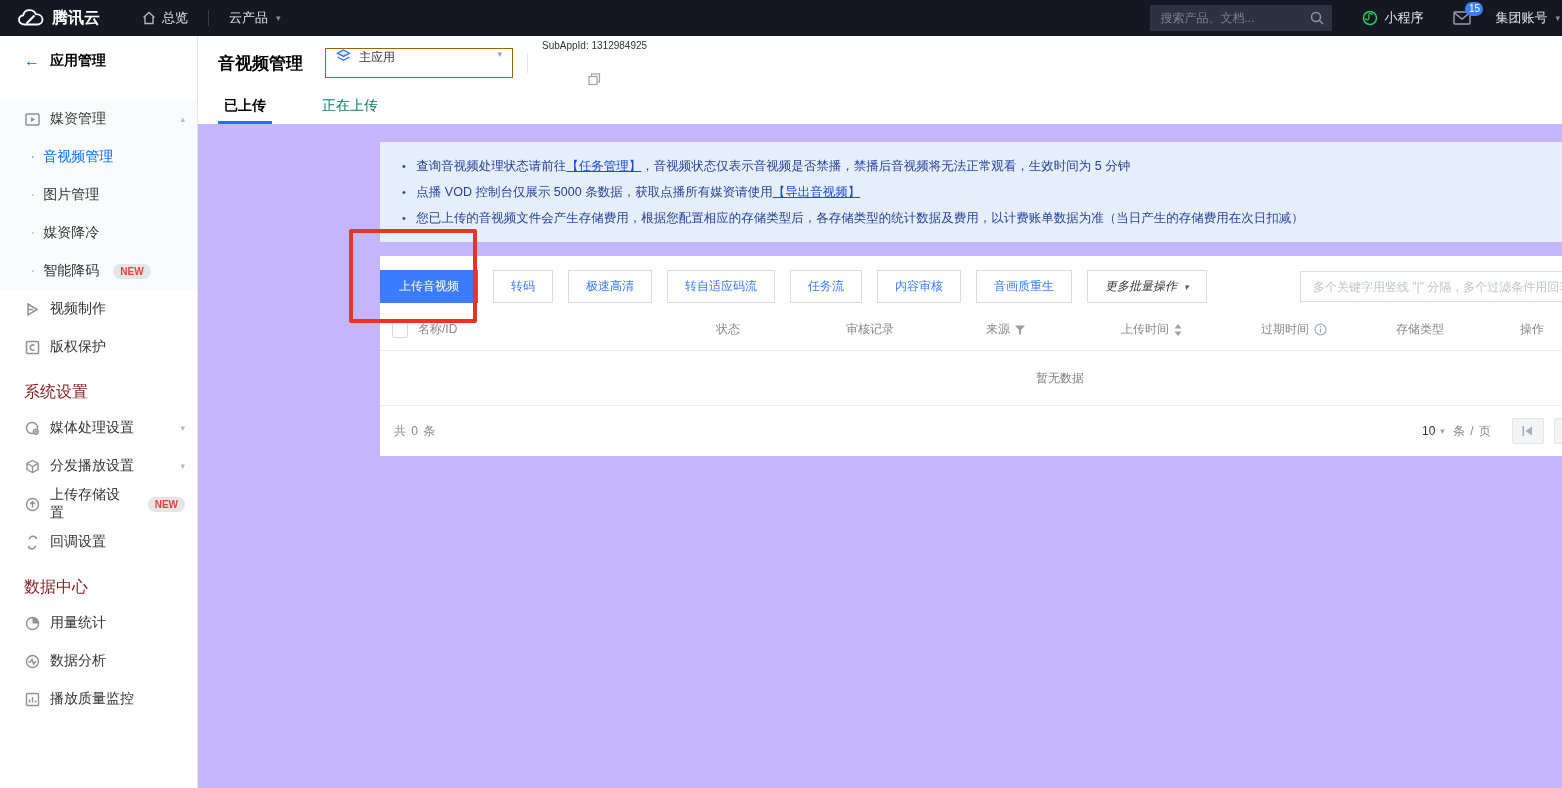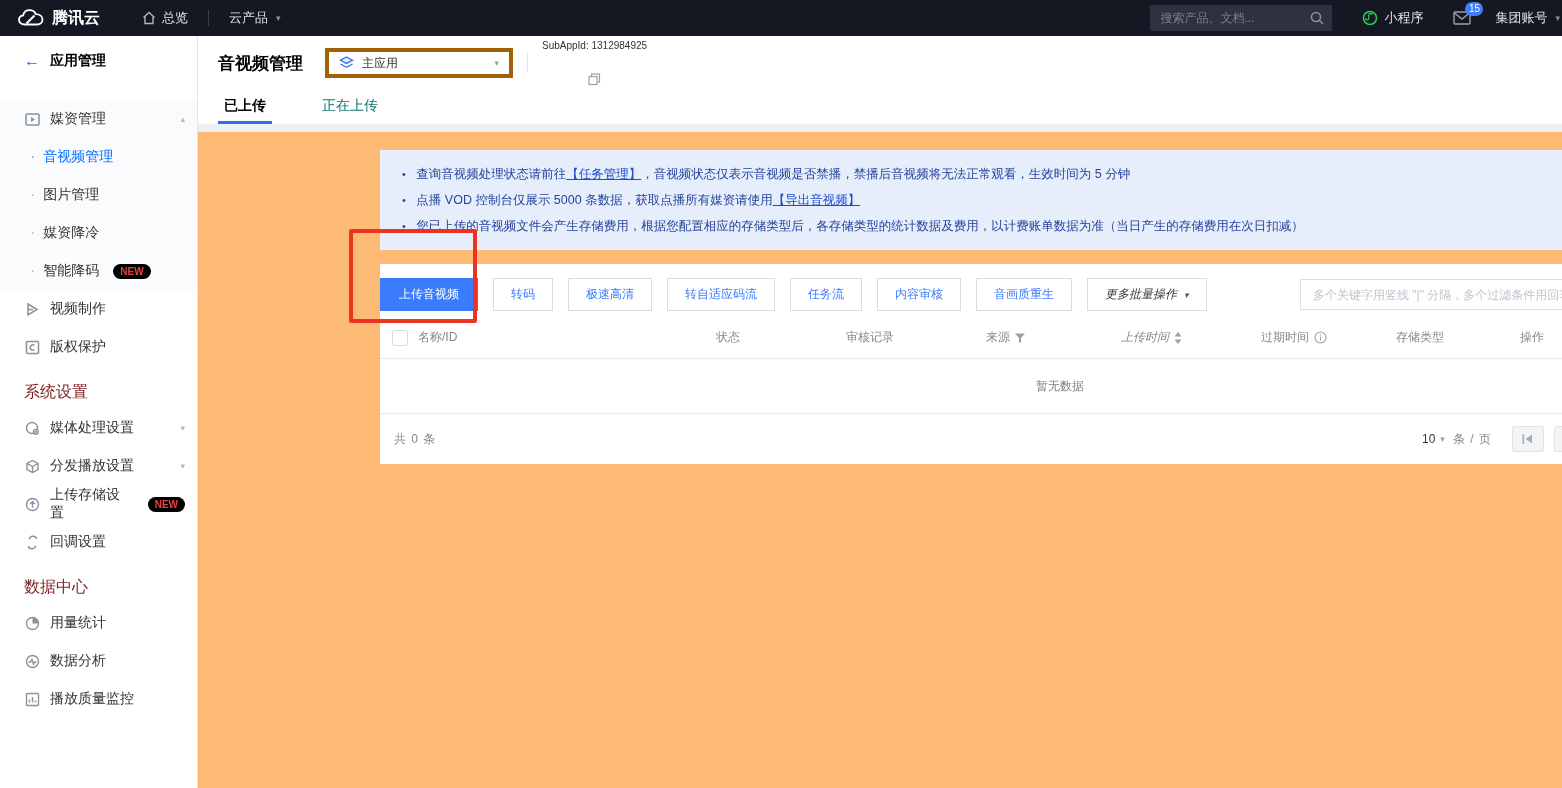--- a/index.html
+++ b/index.html
@@ -43,35 +43,35 @@
     font-size:14px; color:#333; cursor:pointer; position:relative; }
   .sb-item .icon { width:16px; height:16px; flex:0 0 16px; display:flex; align-items:center; justify-content:center; }
   .sb-item .chev { margin-left:auto; color:#b6bac4; font-size:9px; }
   .sb-group { background:#fafbfd; }
   .sb-sub { display:flex; align-items:center; gap:8px; height:38px; padding:0 12px 0 30px;
     font-size:14px; color:#333; cursor:pointer; }
   .sb-sub .dot { color:#b9bdc7; font-size:16px; line-height:1; }
   .sb-sub.active { color:#006eff; }
   .sb-sub.active .dot { color:#7aa6f5; }
   .sb-section { padding:16px 0 6px 24px; font-size:16px; color:#7f1d1d; }
-  .badge-new { background:#000000; color:#e64242; font-size:10px; font-weight:bold;
+  .badge-new { background:#e5e5e5; color:#e64242; font-size:10px; font-weight:bold;
     border-radius:9px; padding:2px 7px; margin-left:6px; }
   
   .main { position:absolute; top:36px; left:198px; width:1364px; bottom:0; overflow:hidden; }
   .page-header { height:54px; background:#fff; display:flex; align-items:center; padding-left:20px; }
   .page-title { font-size:17px; font-weight:bold; color:#000; margin-right:22px; }
-  .app-select { width:188px; height:30px; border:4px solid #a16207; background:#fff; display:flex;
-    align-items:center; padding:0 10px; gap:8px; font-size:12px; color:#333; cursor:pointer; }
+  .app-select { width:188px; height:30px; border:1px solid #a16207; background:#fff; display:flex;
+    align-items:flex-start; padding:0 10px; gap:8px; font-size:12px; color:#333; cursor:pointer; }
   .app-select .sel-caret { margin-left:auto; color:#9aa0aa; font-size:9px; }
   .hdr-div { width:1px; height:20px; background:#e2e4e9; margin:0 14px; }
   .subapp { font-size:10px; color:#333; display:flex; align-items:center; gap:22px;flex-direction:column; }
   .tabs { height:34px; background:#fff; display:flex; align-items:flex-end; padding-left:20px; gap:44px; }
   .tab { font-size:14px; color:#0f766e; padding:0 6px 9px 6px; cursor:pointer; }
   .tab.active { font-weight:bold; color:#000; border-bottom:3px solid #2e6cf6; padding-bottom:6px; }
-  .content { position:absolute; top:88px; left:0; right:0; bottom:0; background:#fdba74; padding:18px 0 0 182px;margin-top:8px; }
+  .content { position:absolute; top:88px; left:0; right:0; bottom:0; background:#c4b5fd; padding:18px 0 0 182px; }
   
   .notice { width:1360px; background:#e6eefc; padding:11px 18px 11px 22px; color:#26439b;
     font-size:12.5px; line-height:26px; }
   .notice li { list-style:none; }
   .notice li::before { content:"•"; margin-right:7px; font-size:11px; }
   .notice a { color:#1e4bd2; text-decoration:underline; cursor:pointer; }
   
   .card { width:1360px; background:#fff; margin-top:14px; }
   .toolbar { display:flex; align-items:center; gap:15px; padding-top:14px; height:47px; }
   .btn { height:33px; font-size:12px; display:inline-flex; align-items:center; justify-content:center;
@@ -81,21 +81,21 @@
   .btn .caret { font-size:9px; color:#555; margin-left:7px; }
   .tb2-search { margin-left:auto; width:440px; height:31px; border:1px solid #dcdcdc; font-size:12px;
     color:#333; padding:0 12px; outline:none; }
   .tb2-search::placeholder { color:#bfc3cb; }
   
   .thead { display:flex; align-items:center; height:42px; margin-top:6px; border-bottom:1px solid #e8eaef;
     color:#888; font-size:12px; }
   .th { display:flex; align-items:center; gap:5px; padding:0 6px; }
   .col-name { width:330px; padding-left:12px; gap:10px; }
   .col-status{ width:130px; } .col-audit { width:140px; } .col-src { width:135px; }
-  .col-up   { width:140px;font-style:italic; } .col-exp  { width:135px; } .col-store { width:120px; }
+  .col-up   { width:140px; } .col-exp  { width:135px; } .col-store { width:120px; }
   .col-op   { flex:1; padding-left:10px; }
   .checkbox { width:16px; height:16px; border:1px solid #d7dae0; border-radius:2px; background:#fff; cursor:pointer; }
   .empty-row { height:55px; display:flex; align-items:center; justify-content:center;
     color:#808080; font-size:12px; border-bottom:1px solid #e8eaef; }
   
   .pagi { position:relative; height:50px; display:flex; align-items:center; font-size:12px; color:#888; }
   .pagi-total { padding-left:14px; letter-spacing:1px; }
   .pagi-right { position:absolute; left:1042px; display:flex; align-items:center; gap:6px; }
   .page-size { color:#333; display:flex; align-items:center; gap:5px; cursor:pointer; }
   .page-size .caret { color:#9aa0aa; font-size:9px; }

